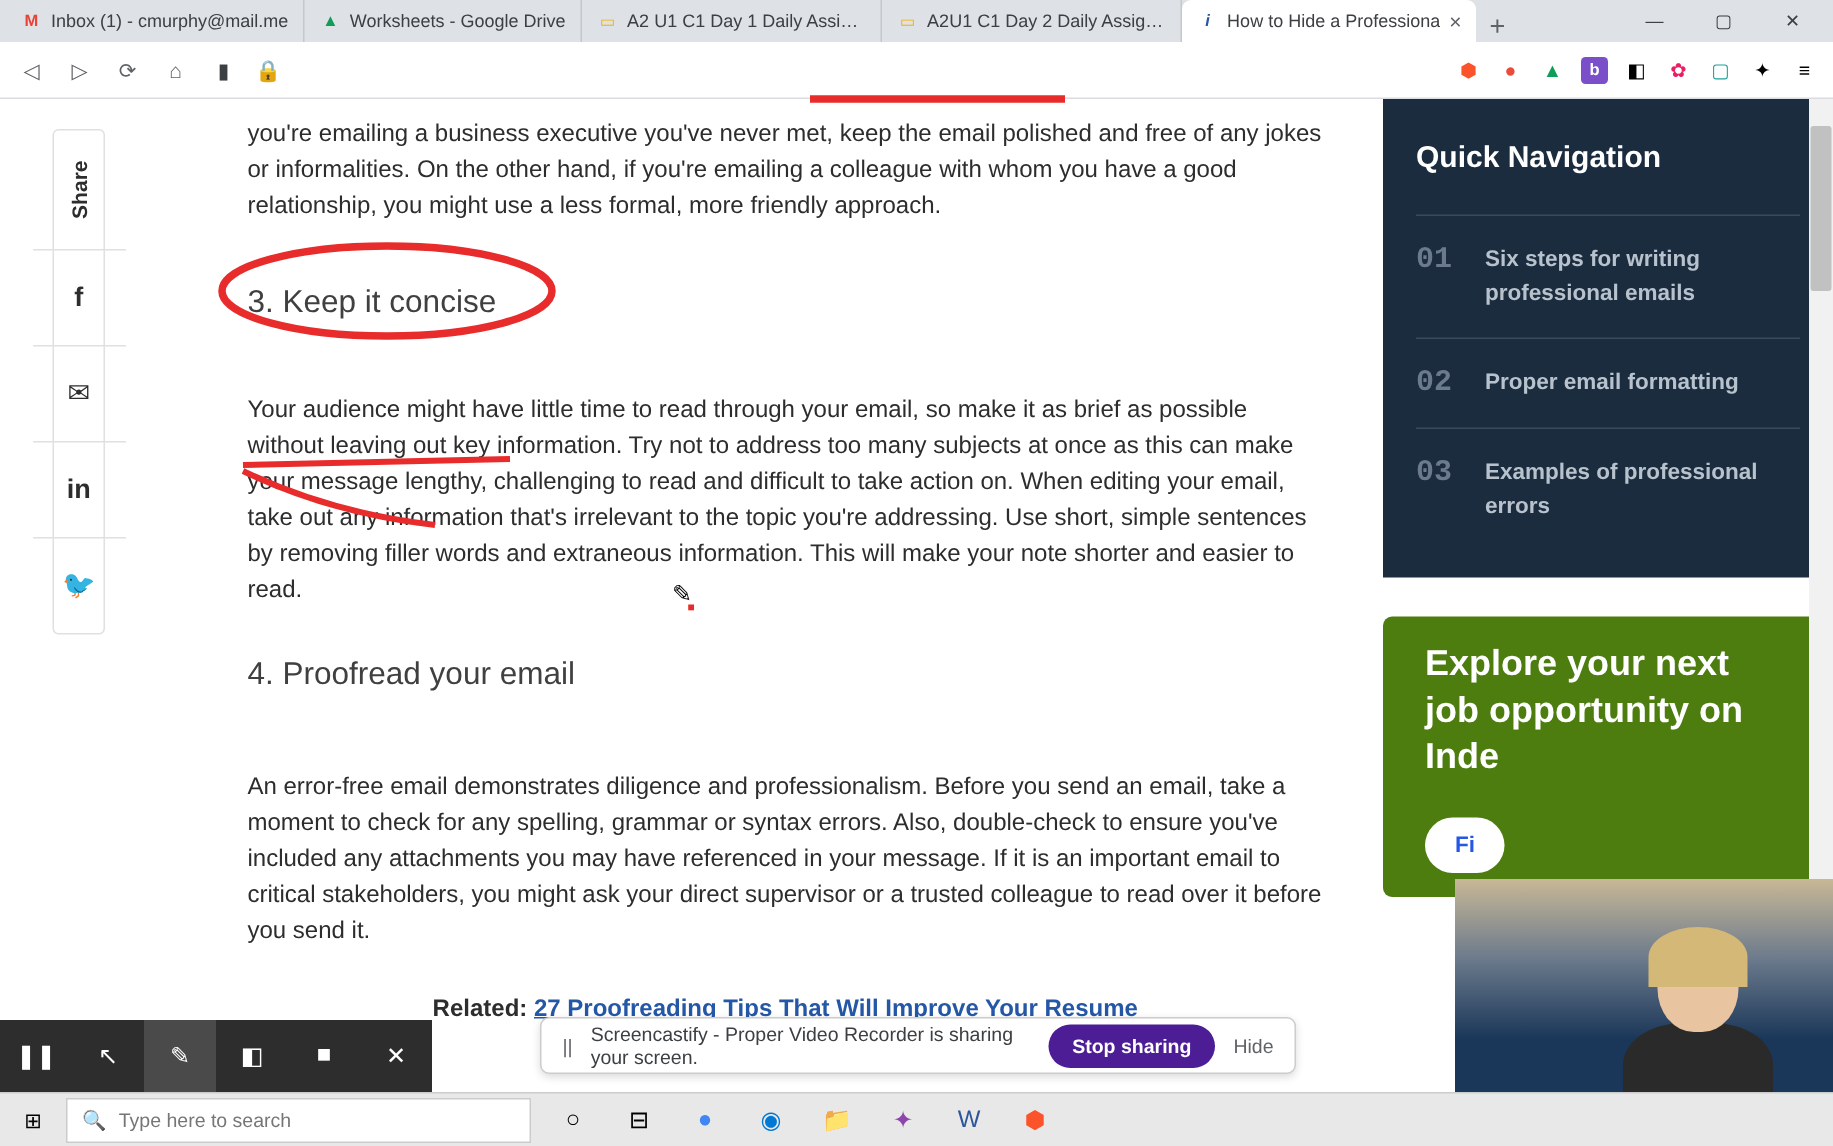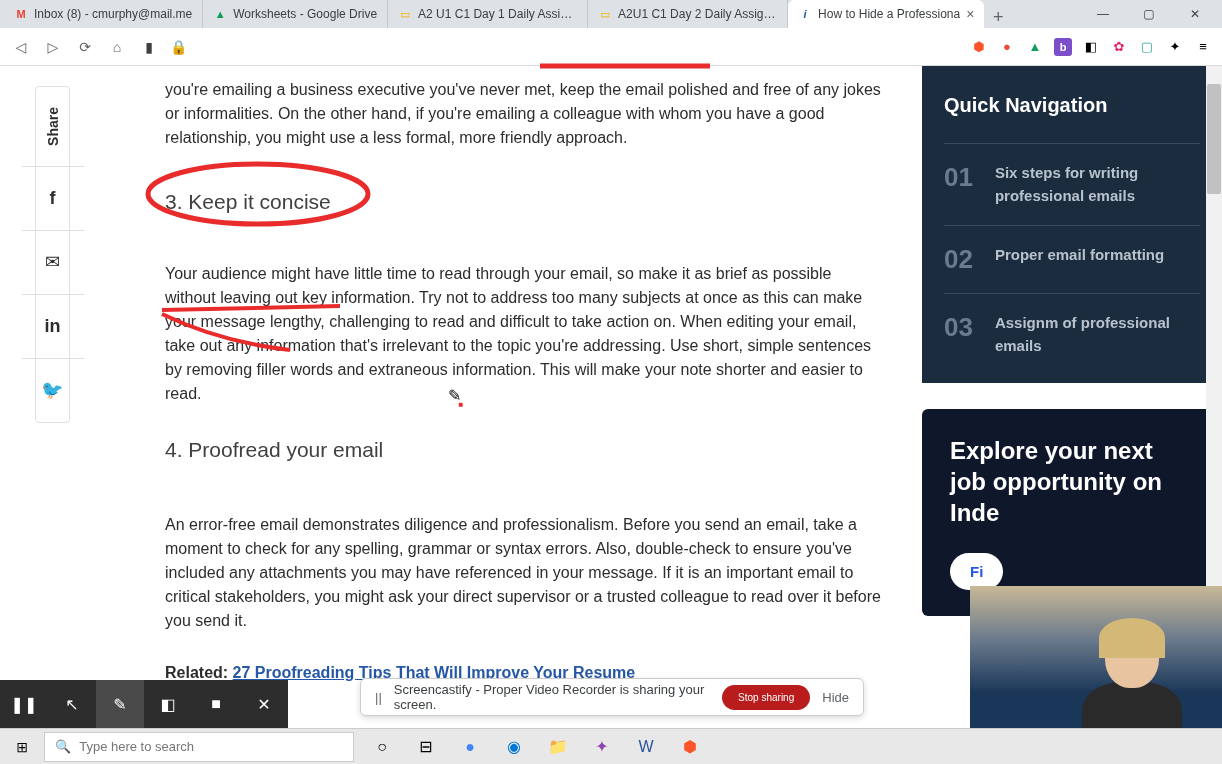--- a/index.html
+++ b/index.html
@@ -27,47 +27,47 @@
 .page { display: flex; height: 662px; position: relative; }
 .share-col { width: 100px; padding: 20px 30px 0 35px; }
 .share-box { border: 1px solid #e0e0e0; border-radius: 4px; display: flex; flex-direction: column; align-items: center; }
 .share-label { writing-mode: vertical-rl; transform: rotate(180deg); font-weight: 600; font-size: 14px; padding: 20px 0; color: #2d2d2d; }
 .share-btn { width: 62px; height: 64px; display: flex; align-items: center; justify-content: center; color: #2d2d2d; font-size: 18px; border-top: 1px solid #e0e0e0; }
 
 .article { flex: 1; padding: 0 40px 12px 65px; max-width: 845px; color: #2d2d2d; font-size: 16px; line-height: 1.5; }
 .para { margin-bottom: 28px; }
 .h3 { font-size: 21px; font-weight: 400; margin: 36px 0 44px 0; color: #404040; }
 .link { color: #2557a7; text-decoration: underline; font-weight: 600; }
-.related { margin-top: 28px; }
+.related { margin-top: 28px; text-align: center; }
 .related-label { font-weight: 700; }
 
 .sidebar { width: 300px; background: #fff; }
 .qn-panel { background: #1b2c3f; color: #fff; padding: 28px 22px 0 22px; }
 .qn-title { font-size: 20px; font-weight: 700; margin-bottom: 26px; }
 .qn-item { display: flex; align-items: flex-start; gap: 22px; padding: 18px 0; border-top: 1px solid #3a4a5c; cursor: pointer; }
 .qn-item:first-of-type { border-top: none; border-left: 3px solid #1ec28b; margin-left: -22px; padding-left: 19px; }
-.qn-num { font-size: 26px; font-weight: 700; color: #6b7a8c; }
+.qn-num { font-size: 20px; font-weight: 700; color: #6b7a8c; font-family: Liberation Mono, monospace; }
 .qn-item:first-of-type .qn-num { color: #fff; }
 .qn-text { font-size: 15px; font-weight: 600; line-height: 1.5; color: #b8c2cd; }
 .qn-item:first-of-type .qn-text { color: #fff; }
 
-.explore { background: #0f172a; color: #fff; padding: 26px 28px; margin-top: 26px; border-radius: 6px; }
+.explore { background: #4d7c0f; color: #fff; padding: 16px 28px; margin-top: 26px; border-radius: 6px; }
 .explore-title { font-size: 24px; font-weight: 700; line-height: 1.3; }
 .explore-btn { background: #fff; color: #2557e6; padding: 10px 20px; border-radius: 24px; font-weight: 700; font-size: 15px; display: inline-block; margin-top: 24px; }
 
 .scrollbar { position: absolute; right: 0; top: 0; width: 16px; height: 662px; background: #f1f1f1; }
 .scroll-thumb { position: absolute; top: 18px; width: 14px; left: 1px; height: 110px; background: #c1c1c1; border-radius: 2px; }
 
 
 .annot { position: absolute; pointer-events: none; }
 
 
 .cast-bar { position: absolute; bottom: 48px; left: 360px; width: 504px; height: 38px; background: #fff; border: 1px solid #ccc; border-radius: 6px; display: flex; align-items: center; padding: 0 14px; gap: 12px; font-size: 13px; box-shadow: 0 2px 6px rgba(0,0,0,.15); }
 .cast-msg { flex: 1; color: #3c4043; }
-.stop-btn { background: #b91c1c; color: #fff; border-radius: 18px; padding: 7px 16px; font-size: 10px; font-weight: 400; }
+.stop-btn { background: #4c1d95; color: #fff; border-radius: 18px; padding: 7px 16px; font-size: 13px; font-weight: 700; }
 .hide-btn { color: #5f6368; }
 
 
 .rec-toolbar { position: absolute; bottom: 36px; left: 0; height: 48px; display: flex; background: #2d2d2d; }
 .rec-btn { width: 48px; height: 48px; display: flex; align-items: center; justify-content: center; color: #fff; font-size: 16px; }
 .rec-btn.active { background: #4a4a4a; }
 
 
 .webcam { position: absolute; right: 0; bottom: 0; width: 252px; height: 178px; background: #1a3658; overflow: hidden; }
 .webcam-bg { position: absolute; inset: 0; background: linear-gradient(180deg, #c8b896 0%, #6b7a8c 30%, #1a3658 60%); }
@@ -85,21 +85,21 @@
 
 
 .pen-cursor { position: absolute; left: 448px; top: 386px; font-size: 16px; }
 </style>
 </head>
 <body>
 
 <div class="tab-strip">
   <div class="tab">
     <span class="tab-favicon" style="color:#ea4335;font-weight:bold">M</span>
-    <span class="tab-label">Inbox (8) - cmurphy@mail.me</span>
+    <span class="tab-label">Inbox (1) - cmurphy@mail.me</span>
   </div>
   <div class="tab">
     <span class="tab-favicon" style="color:#0f9d58">▲</span>
     <span class="tab-label">Worksheets - Google Drive</span>
   </div>
   <div class="tab">
     <span class="tab-favicon" style="color:#f4b400">▭</span>
     <span class="tab-label">A2 U1 C1 Day 1 Daily Assignm</span>
   </div>
   <div class="tab">
@@ -172,23 +172,23 @@
     <div class="qn-panel">
       <div class="qn-title">Quick Navigation</div>
       <div class="qn-item">
         <span class="qn-num">01</span>
         <span class="qn-text">Six steps for writing professional emails</span>
       </div>
       <div class="qn-item">
         <span class="qn-num">02</span>
         <span class="qn-text">Proper email formatting</span>
       </div>
-      <div class="qn-item" style="padding-bottom:26px">
+      <div class="qn-item" style="padding-bottom:36px">
         <span class="qn-num">03</span>
-        <span class="qn-text">Assignm of professional emails</span>
+        <span class="qn-text">Examples of professional errors</span>
       </div>
     </div>
     <div class="explore">
       <div class="explore-title">Explore your next job opportunity on Inde</div>
       <div class="explore-btn">Fi</div>
     </div>
   </div>
 
   <div class="scrollbar">
     <div class="scroll-thumb"></div>

